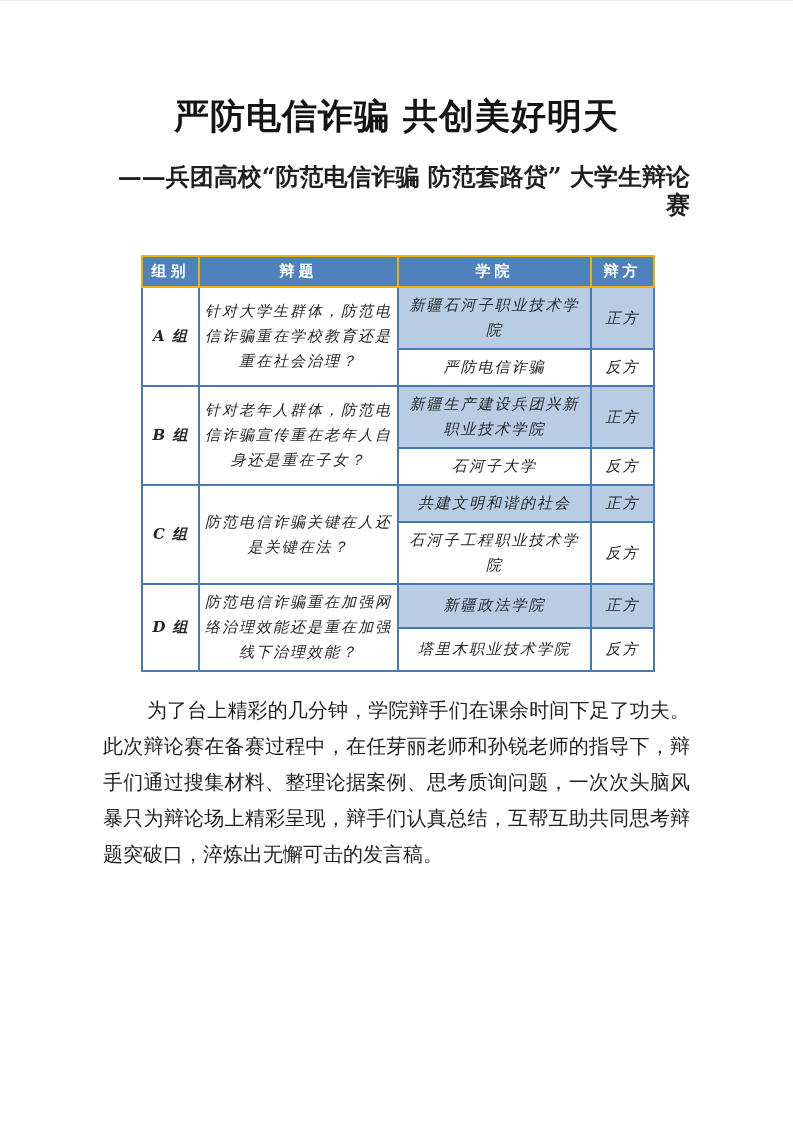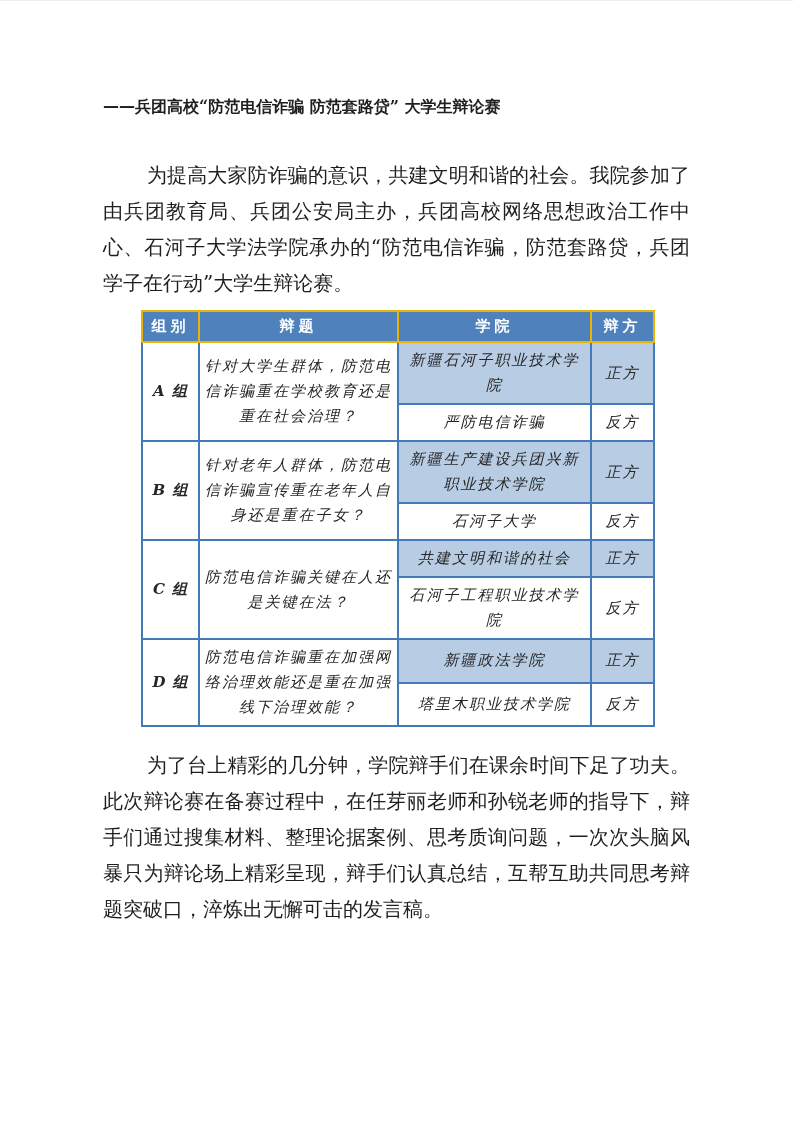--- a/index.html
+++ b/index.html
@@ -23,24 +23,24 @@
   .doc-title {
     font-size: 35px;
     line-height: 46px;
     font-weight: bold;
     text-align: center;
     letter-spacing: 1px;
     color: #141414;
     margin: 0 0 24px 0;
   }
   .doc-subtitle {
-    font-size: 16px;
+    font-size: 24px;
     line-height: 28px;
     font-weight: 600;
-    text-align: left;
+    text-align: right;
     color: #1f1f1f;
     margin: 0 0 36px 0;
   }
   .body-para {
     font-size: 20px;
     line-height: 36px;
     text-align: justify;
     text-indent: 2.2em;
     margin: 0;
     color: #1f1f1f;
@@ -84,24 +84,24 @@
   .debate-table td.hl {
     background: #b8cce4;
   }
   .after-table { margin-top: 0; }
 </style>
 </head>
 <body>
 
 <div class="page">
 
+  <h1 class="doc-title">严防电信诈骗 共创美好明天</h1>
 
   <div class="doc-subtitle">——兵团高校“防范电信诈骗 防范套路贷”  大学生辩论赛</div>
 
-  <p class="body-para">为提高大家防诈骗的意识，共建文明和谐的社会。我院参加了由兵团教育局、兵团公安局主办，兵团高校网络思想政治工作中心、石河子大学法学院承办的“防范电信诈骗，防范套路贷，兵团学子在行动”大学生辩论赛。</p>
 
 
   <table class="debate-table">
     <colgroup>
       <col class="c-group">
       <col class="c-topic">
       <col class="c-college">
       <col class="c-side">
     </colgroup>
     <thead>

